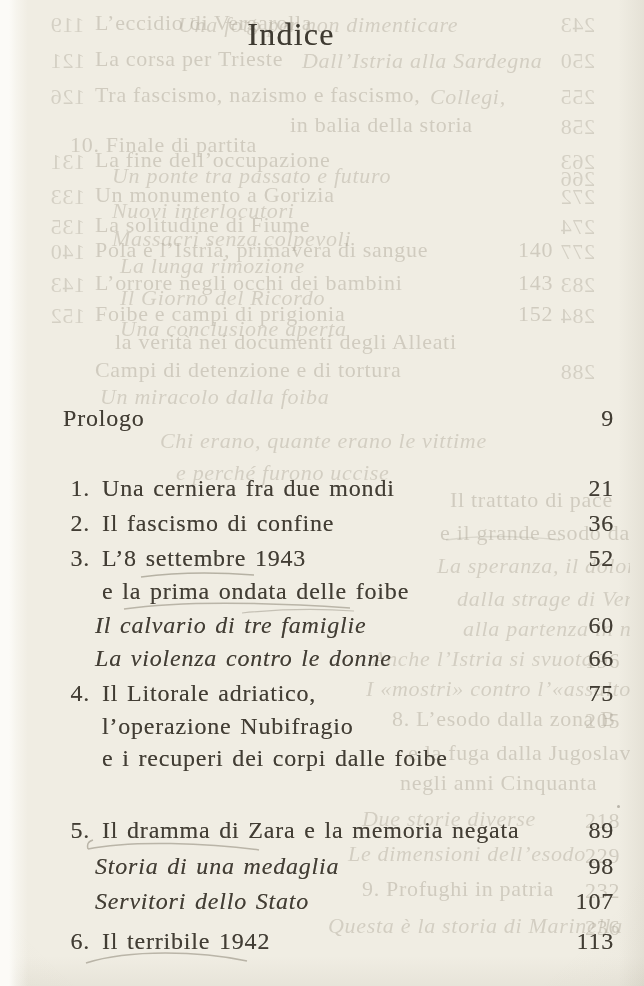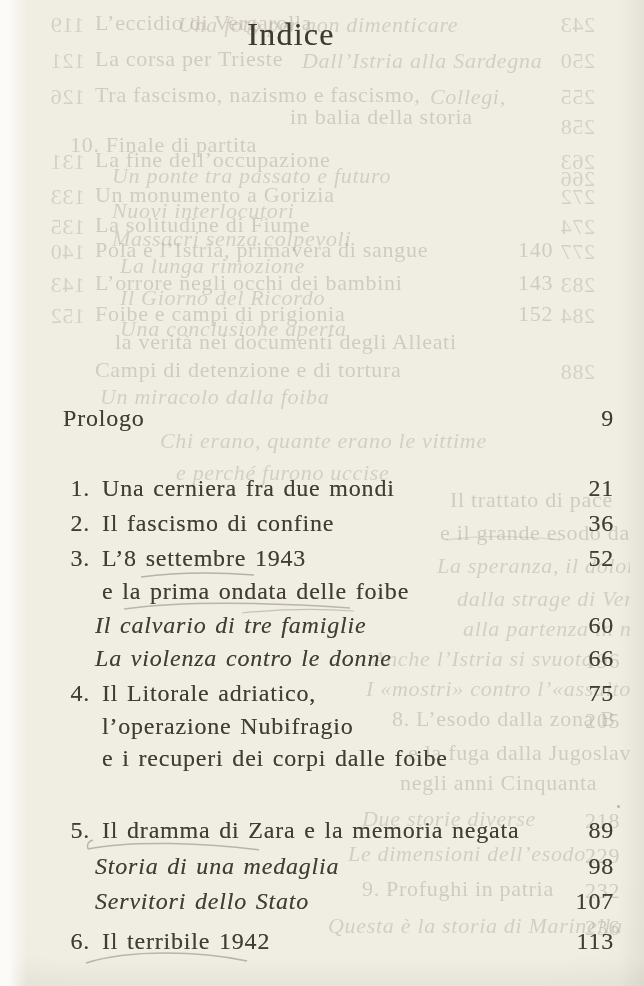--- a/index.html
+++ b/index.html
@@ -50,21 +50,21 @@
       <span class="ghost i" style="left: 178px; top: 12px;">Una foto per non dimenticare</span>
       <span class="ghost m" style="left: 560px; top: 12px;">243</span>
       <span class="ghost m" style="left: 50px; top: 48px;">121</span>
       <span class="ghost" style="left: 95px; top: 46px; text-align: right;">La corsa per Trieste</span>
       <span class="ghost i" style="left: 302px; top: 48px;">Dall’Istria alla Sardegna</span>
       <span class="ghost m" style="left: 560px; top: 48px;">250</span>
       <span class="ghost m" style="left: 50px; top: 84px;">126</span>
       <span class="ghost" style="left: 95px; top: 82px;">Tra fascismo, nazismo e fascismo,</span>
       <span class="ghost i" style="left: 430px; top: 84px;">Collegi,</span>
       <span class="ghost m" style="left: 560px; top: 84px;">255</span>
-      <span class="ghost" style="left: 290px; top: 104px; font-family: Liberation Serif, serif;">in balia della storia</span>
+      <span class="ghost" style="left: 290px; top: 112px; font-family: Liberation Serif, serif;">in balia della storia</span>
       <span class="ghost m" style="left: 560px; top: 114px;">258</span>
       <span class="ghost" style="left: 70px; top: 124px; margin-top: 8px;">10.  Finale di partita</span>
       <span class="ghost m" style="left: 50px; top: 149px;">131</span>
       <span class="ghost" style="left: 95px; top: 147px;">La fine dell’occupazione</span>
       <span class="ghost m" style="left: 560px; top: 149px;">263</span>
       <span class="ghost i" style="left: 112px; top: 163px;">Un ponte tra passato e futuro</span>
       <span class="ghost m" style="left: 560px; top: 166px;">266</span>
       <span class="ghost m" style="left: 50px; top: 184px;">133</span>
       <span class="ghost" style="left: 95px; top: 182px;">Un monumento a Gorizia</span>
       <span class="ghost m" style="left: 560px; top: 184px;">272</span>

